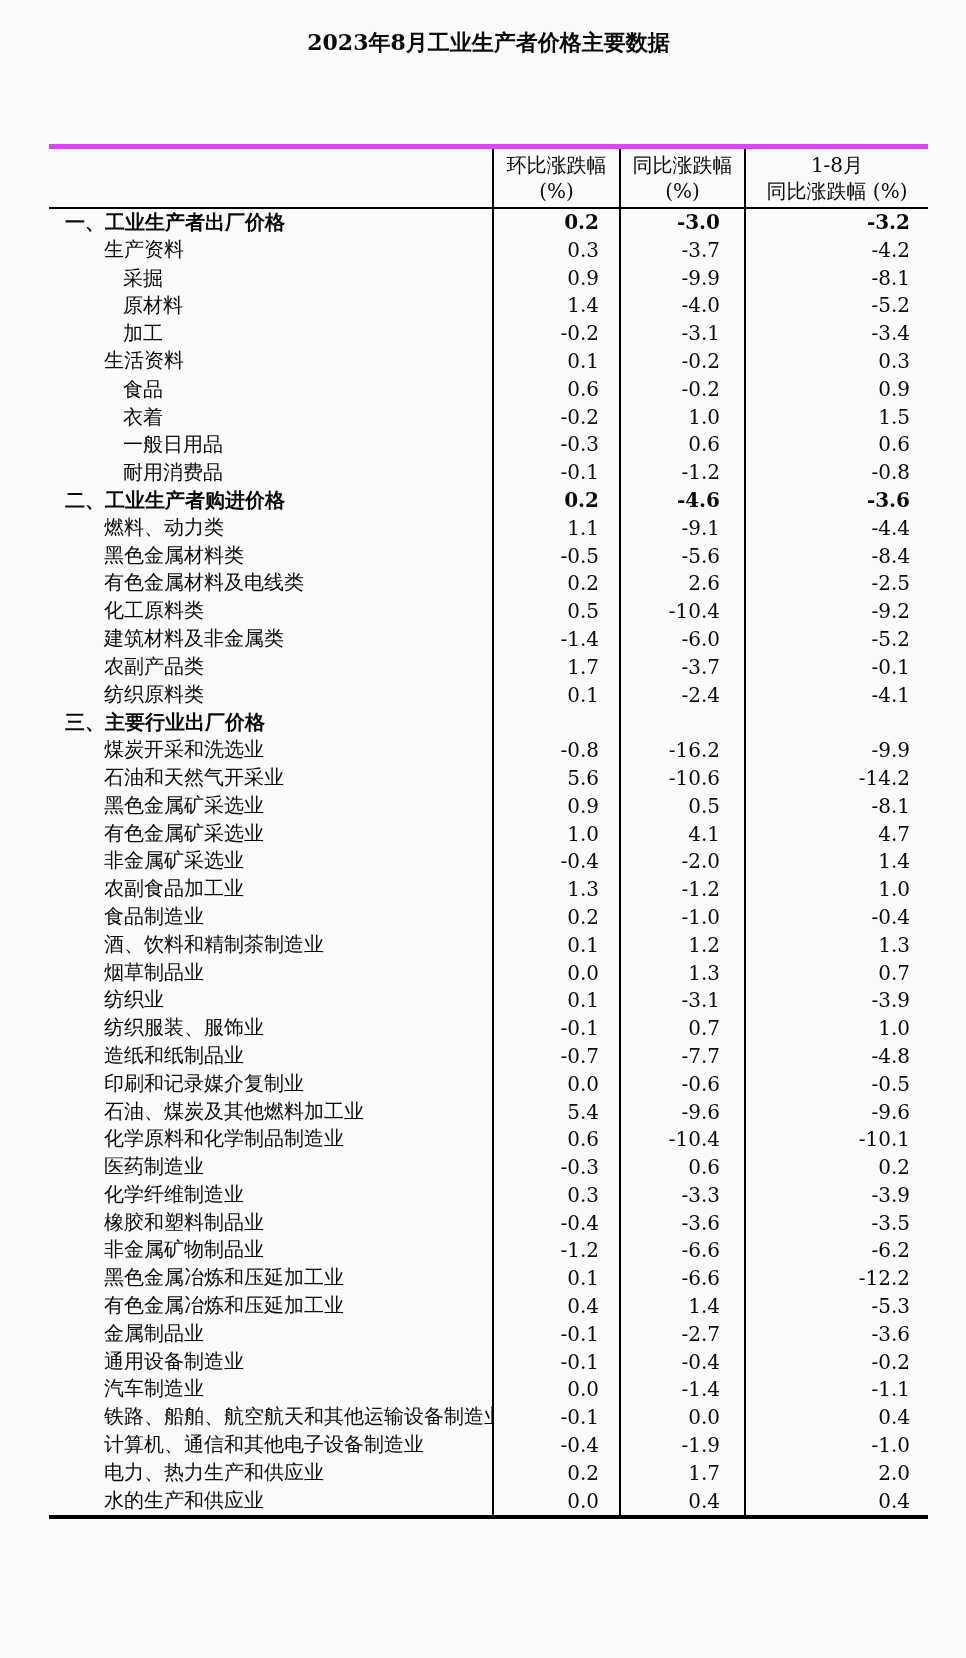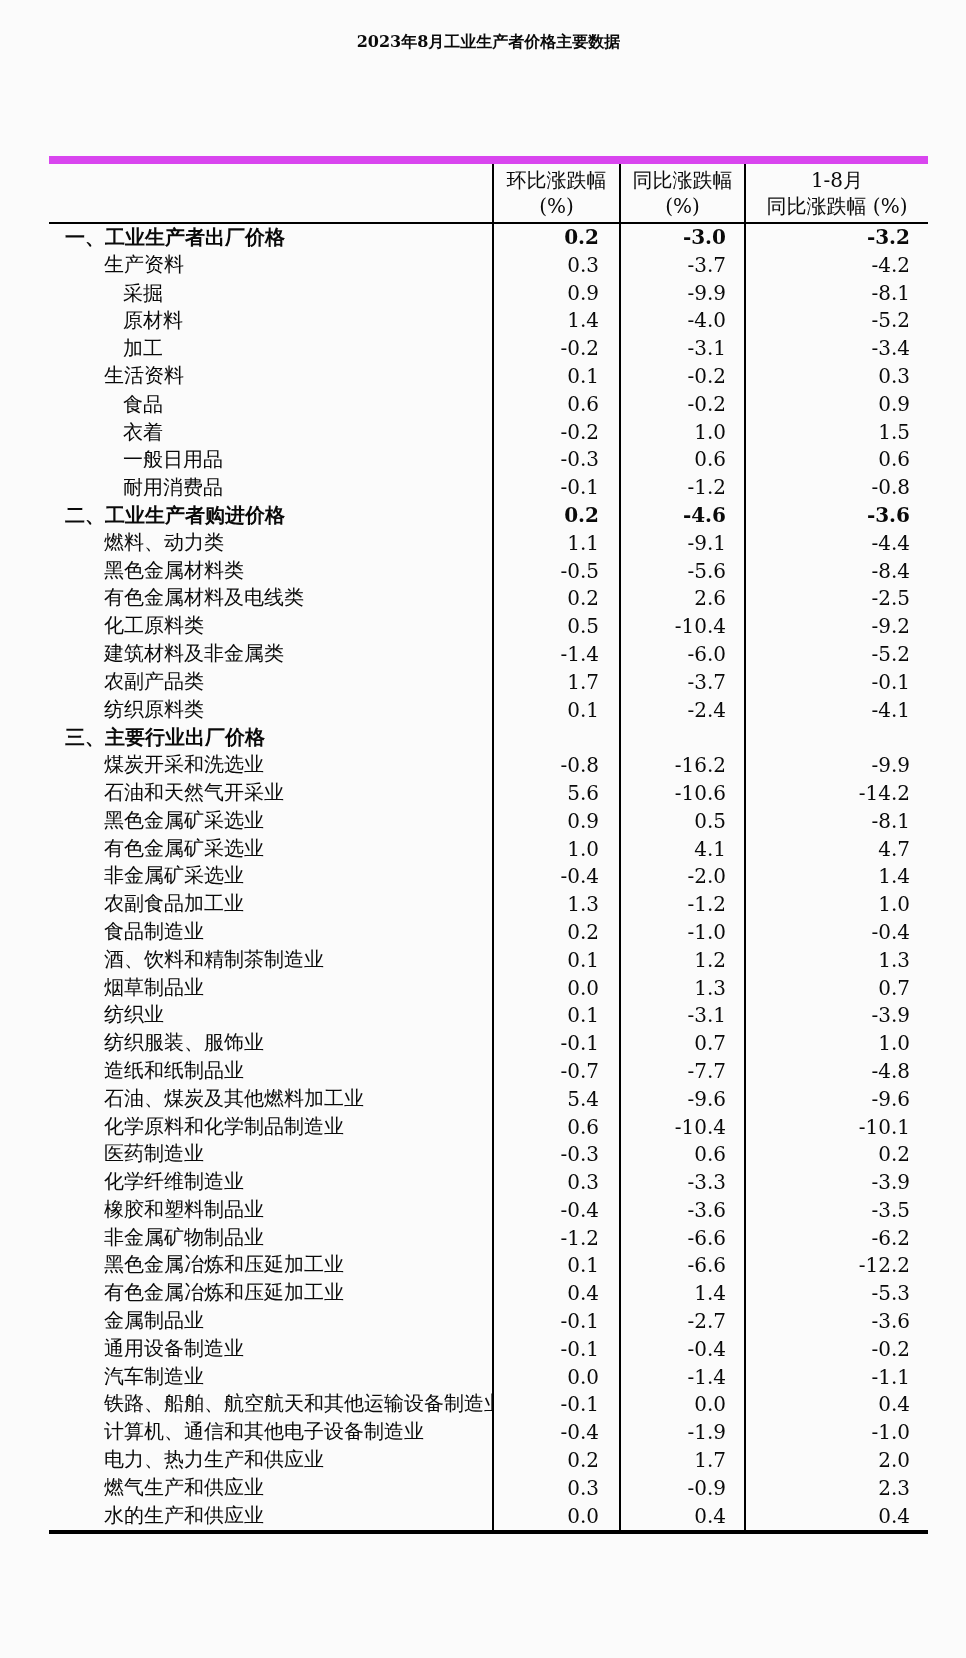--- a/index.html
+++ b/index.html
@@ -14,33 +14,33 @@
     width: 966px;
     height: 1658px;
     overflow: hidden;
   }
   .doc-title {
     position: absolute;
     top: 27px;
     left: 49px;
     width: 879px;
     text-align: center;
-    font-size: 16px;
+    font-size: 22px;
     font-weight: bold;
     line-height: 30px;
     white-space: nowrap;
   }
   table.data-table {
     position: absolute;
-    top: 156px;
+    top: 144px;
     left: 49px;
     width: 879px;
     border-collapse: collapse;
     table-layout: fixed;
-    border-top: 8px solid #d946ef;
+    border-top: 5px solid #d946ef;
     border-bottom: 4px solid #000;
   }
   col.c-label { width: 444px; }
   col.c-mom   { width: 127px; }
   col.c-yoy   { width: 125px; }
   col.c-ytd   { width: 183px; }
 
   thead td {
     border-bottom: 2px solid #000;
     text-align: center;
@@ -56,21 +56,21 @@
     height: 27.8px;
     padding: 0;
     font-size: 20px;
     line-height: 27.8px;
     white-space: nowrap;
     overflow: hidden;
   }
   tbody td.label-cell { text-align: left; }
   tbody td.val { text-align: right; }
   tbody td.val.c2 { padding-right: 20px; }
-  tbody td.val.c3 { padding-right: 18px; }
+  tbody td.val.c3 { padding-right: 24px; }
   tbody td.val.c4 { padding-right: 18px; }
 
   tr.ind0 td.label-cell { padding-left: 16px; }
   tr.ind1 td.label-cell { padding-left: 55px; font-family: Liberation Mono, monospace; }
   tr.ind2 td.label-cell { padding-left: 74px; }
   tr.bold td { font-weight: bold; }
 </style>
 </head>
 <body>
 
@@ -316,20 +316,26 @@
   </tr>
 
 
   <tr class="ind1">
     <td class="label-cell">造纸和纸制品业</td>
     <td class="val c2 vline">-0.7</td>
     <td class="val c3 vline">-7.7</td>
     <td class="val c4 vline">-4.8</td>
   </tr>
 
+  <tr class="ind1">
+    <td class="label-cell">印刷和记录媒介复制业</td>
+    <td class="val c2 vline">0.0</td>
+    <td class="val c3 vline">-0.6</td>
+    <td class="val c4 vline">-0.5</td>
+  </tr>
 
   <tr class="ind1">
     <td class="label-cell">石油、煤炭及其他燃料加工业</td>
     <td class="val c2 vline">5.4</td>
     <td class="val c3 vline">-9.6</td>
     <td class="val c4 vline">-9.6</td>
   </tr>
 
   <tr class="ind1">
     <td class="label-cell">化学原料和化学制品制造业</td>
@@ -415,26 +421,20 @@
     <td class="val c4 vline">-1.0</td>
   </tr>
 
   <tr class="ind1">
     <td class="label-cell">电力、热力生产和供应业</td>
     <td class="val c2 vline">0.2</td>
     <td class="val c3 vline">1.7</td>
     <td class="val c4 vline">2.0</td>
   </tr>
 
-  <tr class="ind1">
-    <td class="label-cell">燃气生产和供应业</td>
-    <td class="val c2 vline">0.3</td>
-    <td class="val c3 vline">-0.9</td>
-    <td class="val c4 vline">2.3</td>
-  </tr>
 
   <tr class="ind1">
     <td class="label-cell">水的生产和供应业</td>
     <td class="val c2 vline">0.0</td>
     <td class="val c3 vline">0.4</td>
     <td class="val c4 vline">0.4</td>
   </tr>
 </tbody>
   </table>
 

